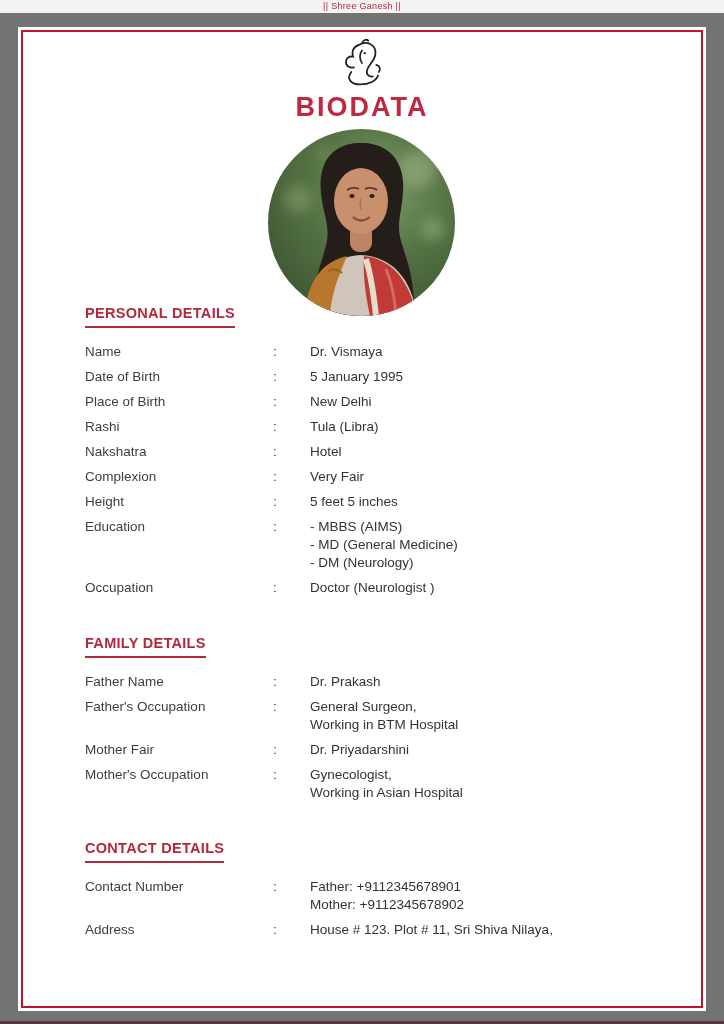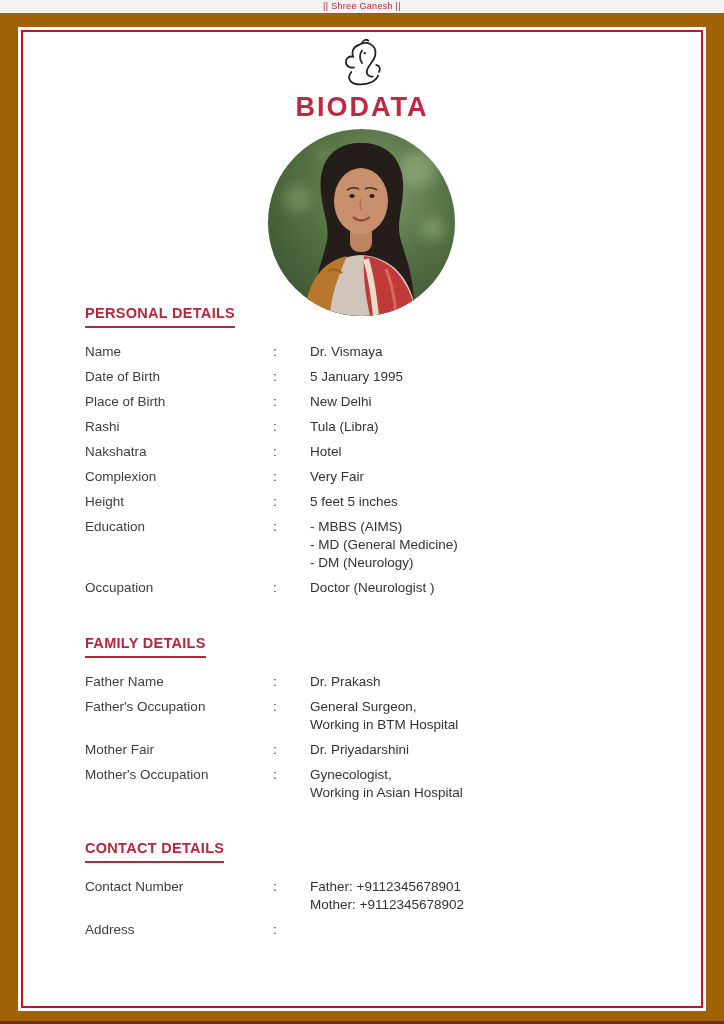--- a/index.html
+++ b/index.html
@@ -16,21 +16,21 @@
     position: absolute; top: 0; left: 0; right: 0; height: 16px;
     background: #f4f2f1;
     color: #b4283c;
     font-size: 9px; line-height: 13px; text-align: center;
     letter-spacing: .3px;
   }
 
   
   .frame {
     position: absolute; top: 13px; left: 0; right: 0; bottom: 0;
-    background: #a16207;
+    background: #737373;
   }
   .frame-bottom-edge {
     position: absolute; left: 0; right: 0; bottom: 0; height: 3px;
     background: #47050f; opacity: .55;
   }
 
   
   .sheet {
     position: absolute; top: 17px; left: 21px; right: 21px; bottom: 16px;
     background: #ffffff;
@@ -246,19 +246,20 @@
             <div class="label">Contact Number</div>
             <div class="colon">:</div>
             <div class="value">
               <div class="value-line">Father: +9112345678901</div>
               <div class="value-line">Mother: +9112345678902</div>
             </div>
           </div><div class="row">
             <div class="label">Address</div>
             <div class="colon">:</div>
             <div class="value">
+              <div class="value-line">House # 123. Plot # 11, Sri Shiva Nilaya,</div>
             </div>
           </div></section>
       </div>
 
   </div>
   <div class="frame-bottom-edge"></div>
 </div>
 
 </body></html>

